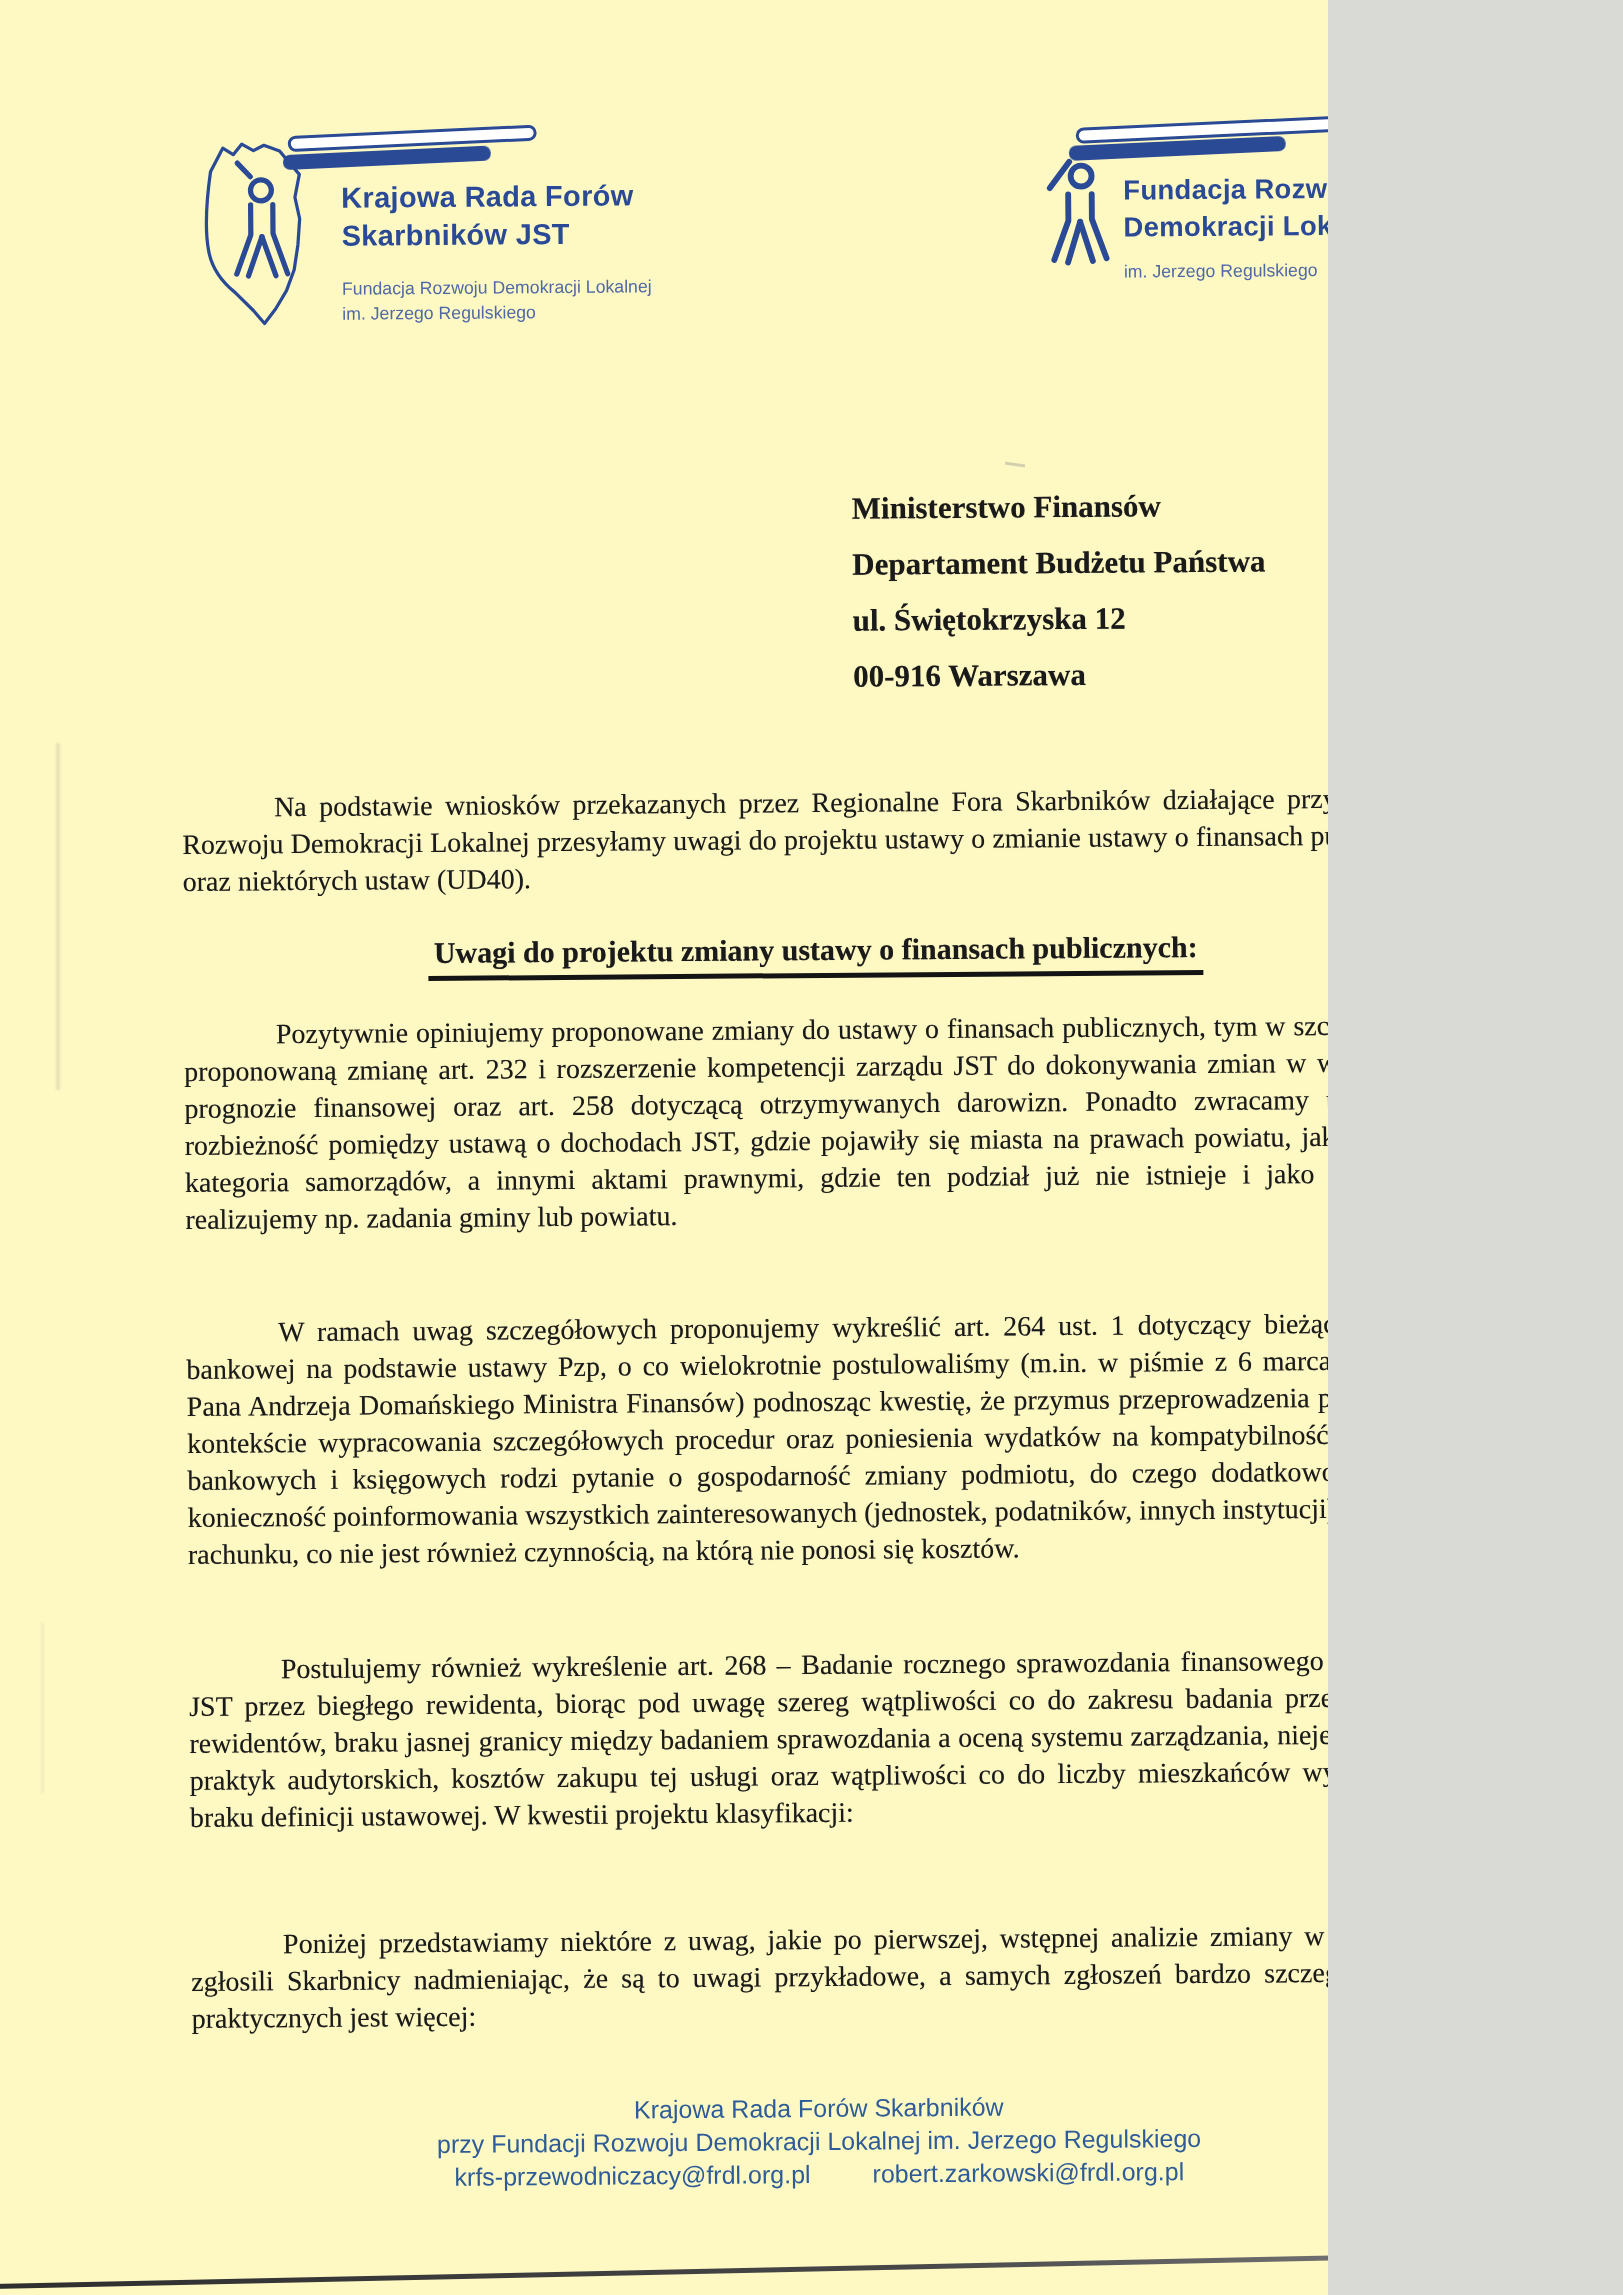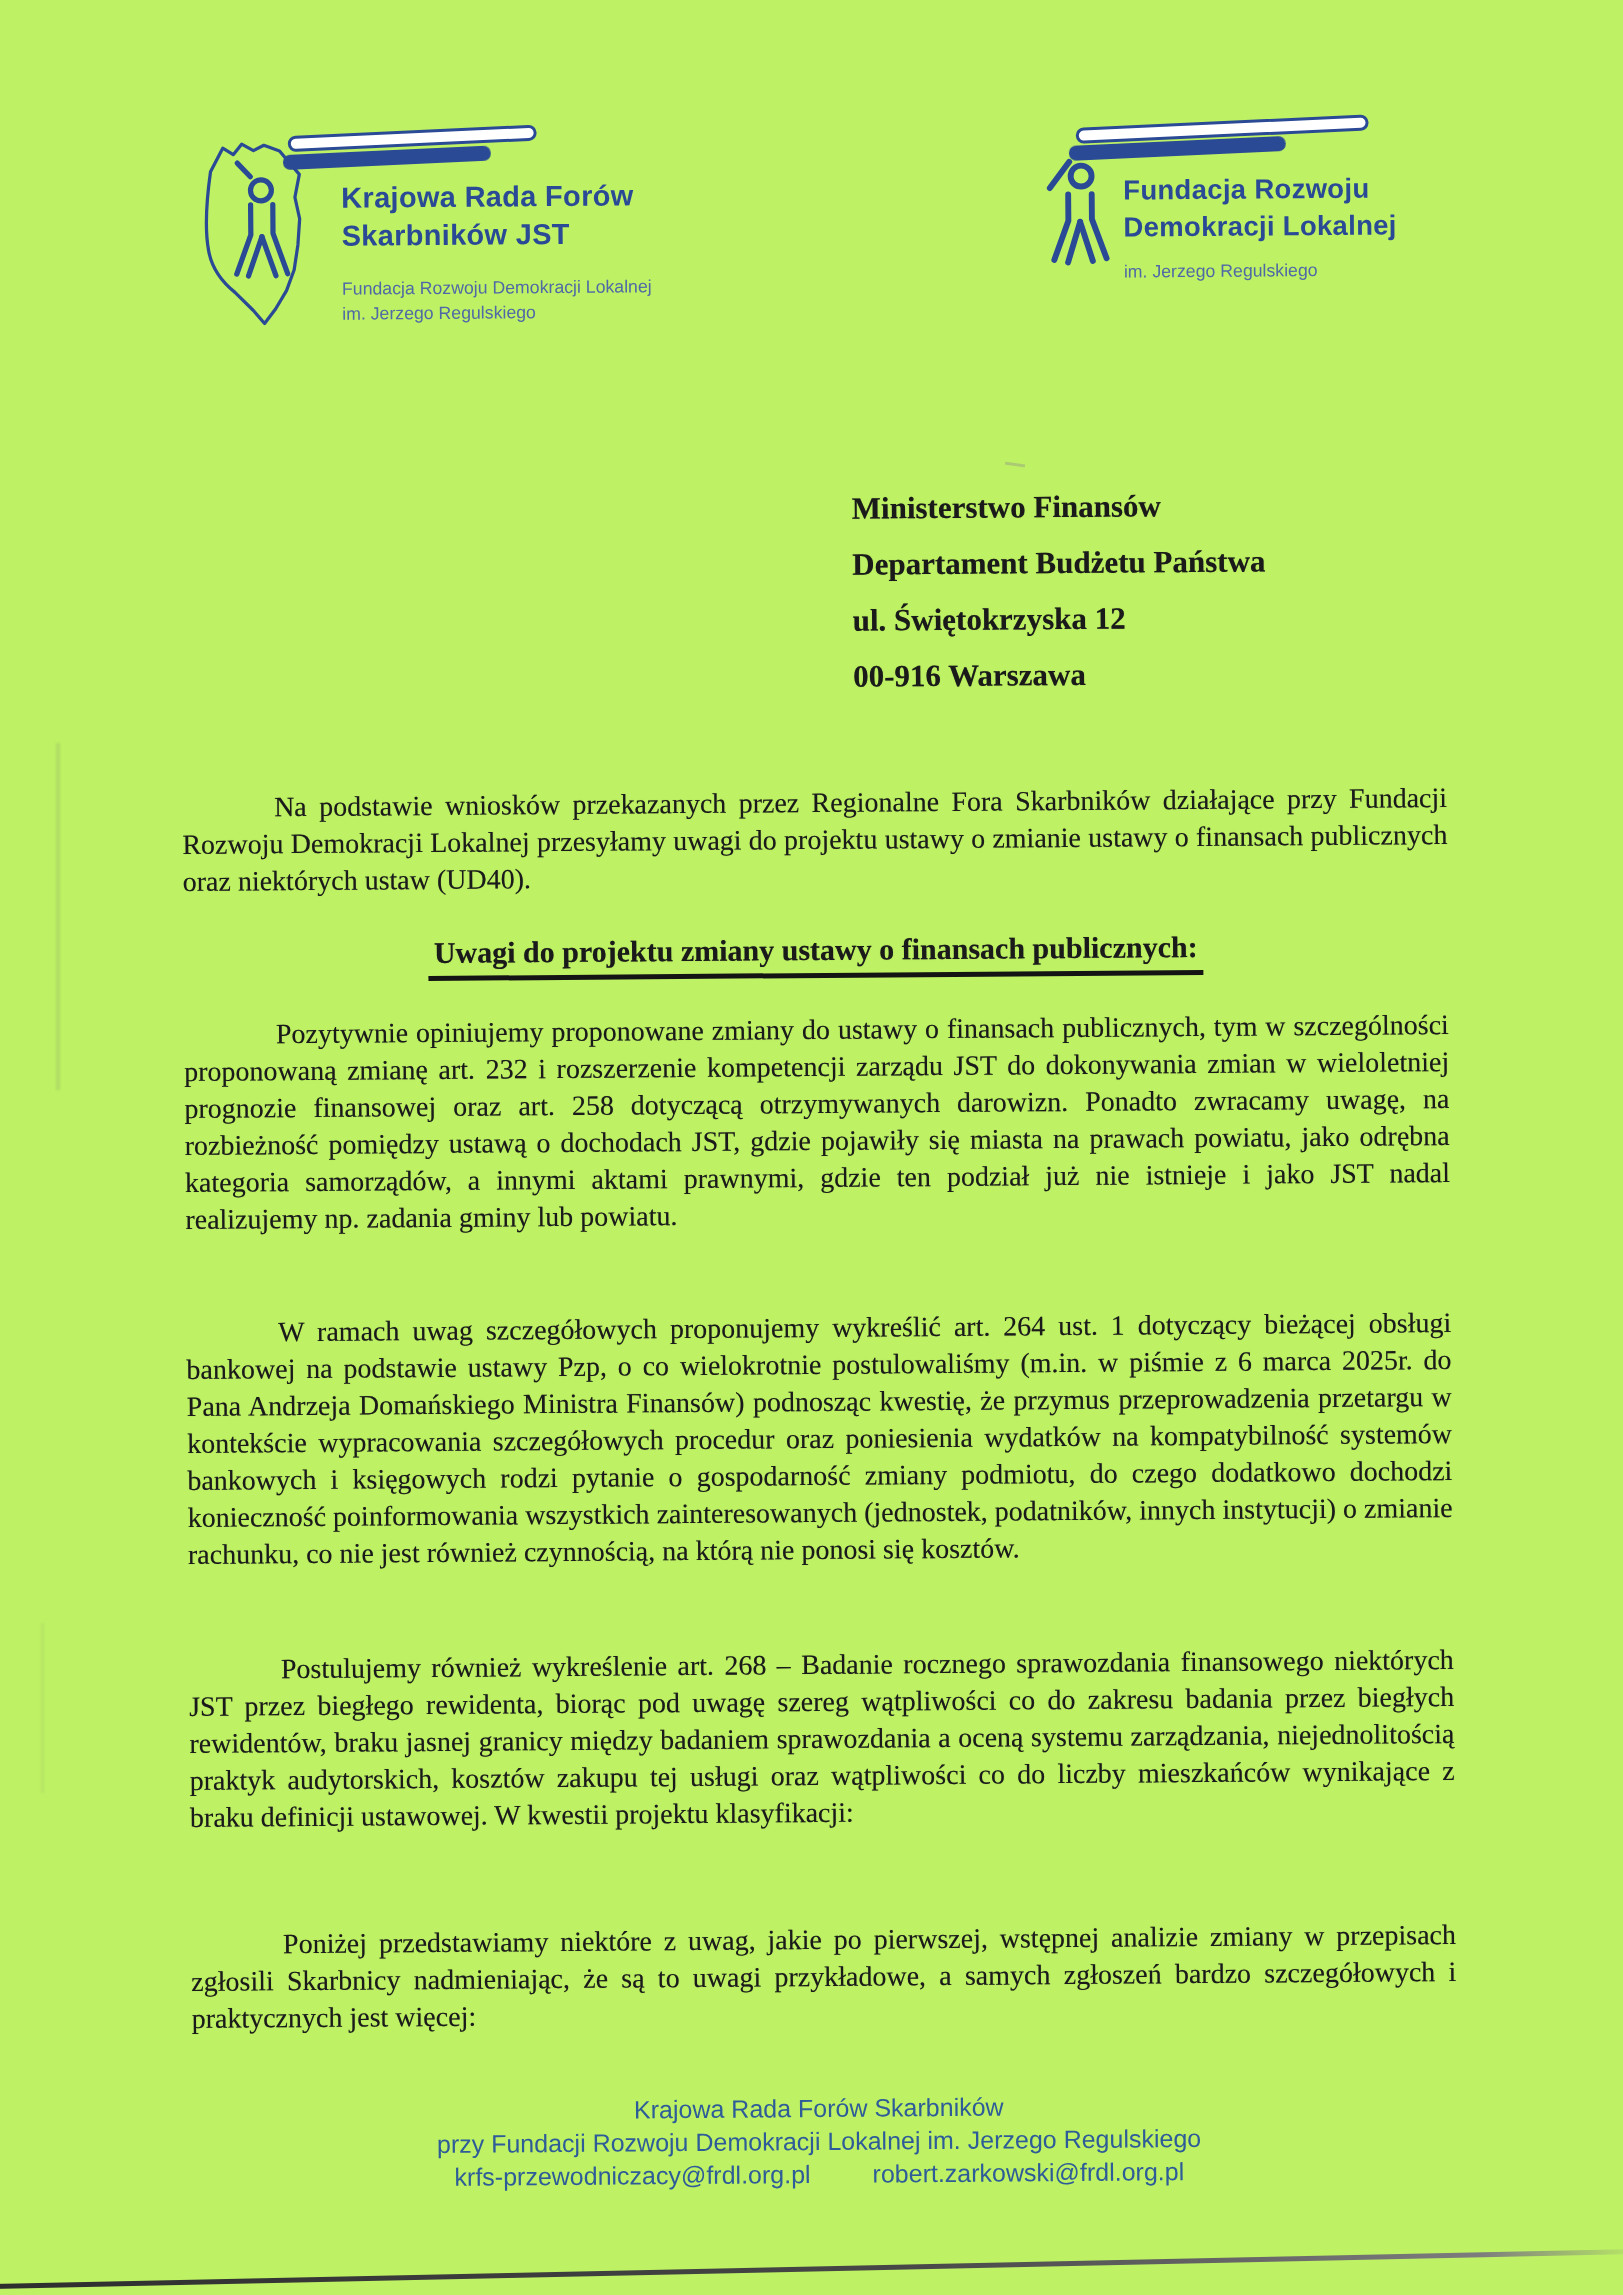--- a/index.html
+++ b/index.html
@@ -1,16 +1,16 @@
 <!DOCTYPE html>
 <html style="--logo_navy: #2a4a96; --logo_subtitle: #4f69a6; --footer_blue: #2e5c98; --body_ink: #1a1a1a;font-size:10.5px"><head>
 <meta charset="utf-8">
 <style>
   html,body{margin:0;padding:0;background:#d9d9d6;}
-  .page{position:relative;width:1623px;height:2295px;background:#bef264;overflow:hidden;
+  .page{position:relative;width:1328px;height:2295px;background:#fef9c3;overflow:hidden;
         font-family:"Liberation Serif",serif;}
   .tilt{position:absolute;left:0;top:0;width:1623px;height:2295px;
         transform:rotate(-0.45deg);transform-origin:812px 1178px;}
 
   
   .logo-svg{position:absolute;}
   .stripe-outline{position:absolute;height:9.8px;background:#fff;border:3.3px solid var(--logo_navy);
         border-radius:7.9px;transform:rotate(-2.2deg);transform-origin:left center;}
   .stripe-solid{position:absolute;height:15px;background:var(--logo_navy);border-radius:7.2px;
         transform:rotate(-2.2deg);transform-origin:left center;filter:blur(0.3px);}

